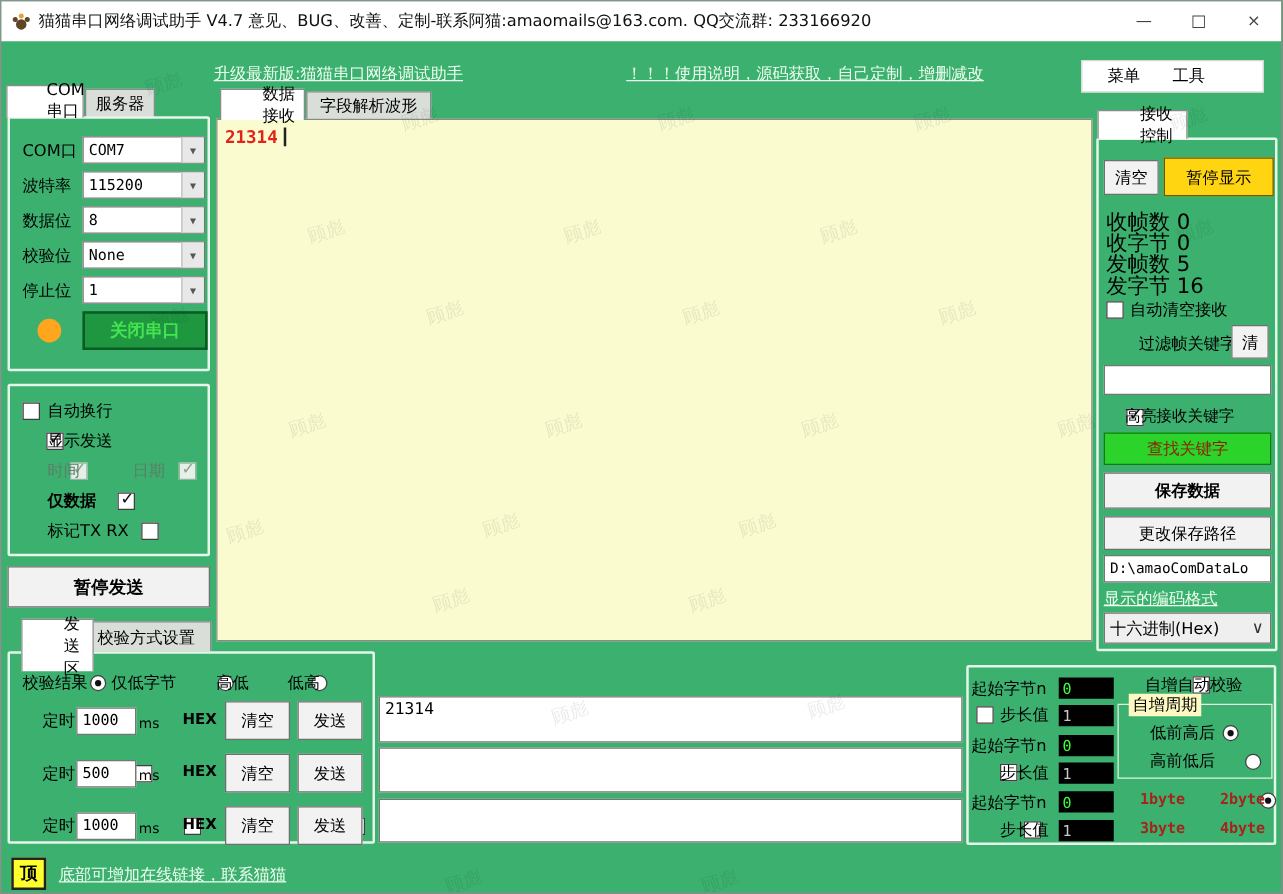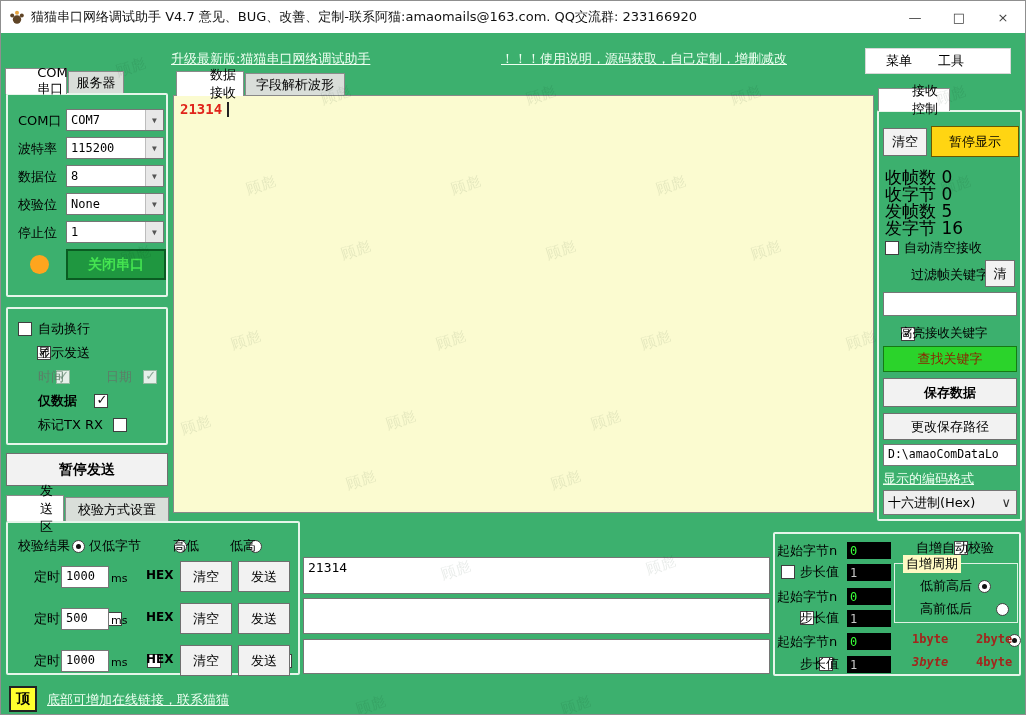--- a/index.html
+++ b/index.html
@@ -137,21 +137,21 @@
     <span class="abs cb checked" style="left:10px;top:84px;"></span>
     <span class="abs lbl" style="left:30px;top:83px;font-weight:bold;">仅数据</span>
     <span class="abs cb" style="left:10px;top:108px;"></span>
     <span class="abs lbl" style="left:30px;top:107px;">标记TX RX</span>
   </div>
 
   
   <div class="abs btn" style="left:5px;top:452px;width:162px;height:33px;font-size:14px;font-weight:bold;">暂停发送</div>
 
   
-  <div class="abs tab active" style="left:5px;top:494px;width:58px;height:26px;">发送区</div>
+  <div class="abs tab active" style="left:16px;top:494px;width:58px;height:42px;">发送区</div>
   <div class="abs tab inactive" style="left:64px;top:496px;width:104px;height:24px;">校验方式设置</div>
 
   
   <div class="abs" style="left:172px;top:94px;width:701px;height:418px;background:#FBFBD0;
        border:1px solid #898989;padding:3px 6px;">
     <span class="redtext">21314</span><span class="cursor"></span>
   </div>
 
   
   <div class="abs grp" style="left:876px;top:109px;width:145px;height:411px;">
@@ -269,21 +269,21 @@
   <span class="abs radio sel" style="left:901px;top:577px;"></span>
   <span class="abs lbl" style="left:919px;top:576px;">低前高后</span>
   <span class="abs radio" style="left:901px;top:600px;"></span>
   <span class="abs lbl" style="left:919px;top:599px;">高前低后</span>
 
   <span class="abs radio sel" style="left:894px;top:631px;"></span>
   <span class="abs byte-lbl" style="left:911px;top:631px;">1byte</span>
   
   <span class="abs byte-lbl" style="left:975px;top:631px;">2byte</span>
   
-  <span class="abs byte-lbl" style="left:911px;top:654px;font-style:italic;">3byte</span>
+  <span class="abs byte-lbl" style="left:911px;top:654px;">3byte</span>
   
   <span class="abs byte-lbl" style="left:975px;top:654px;">4byte</span>
 
   
   <div class="abs btn" style="left:8px;top:685px;width:28px;height:26px;background:#FFFF2E;
        border:2px solid #222;font-weight:bold;font-size:14px;">顶</div>
   <a class="abs link" style="left:46px;top:690px;">底部可增加在线链接，联系猫猫</a>
 
   
   <span class="wm" style="left:115px;top:57px;">顾彪</span>

